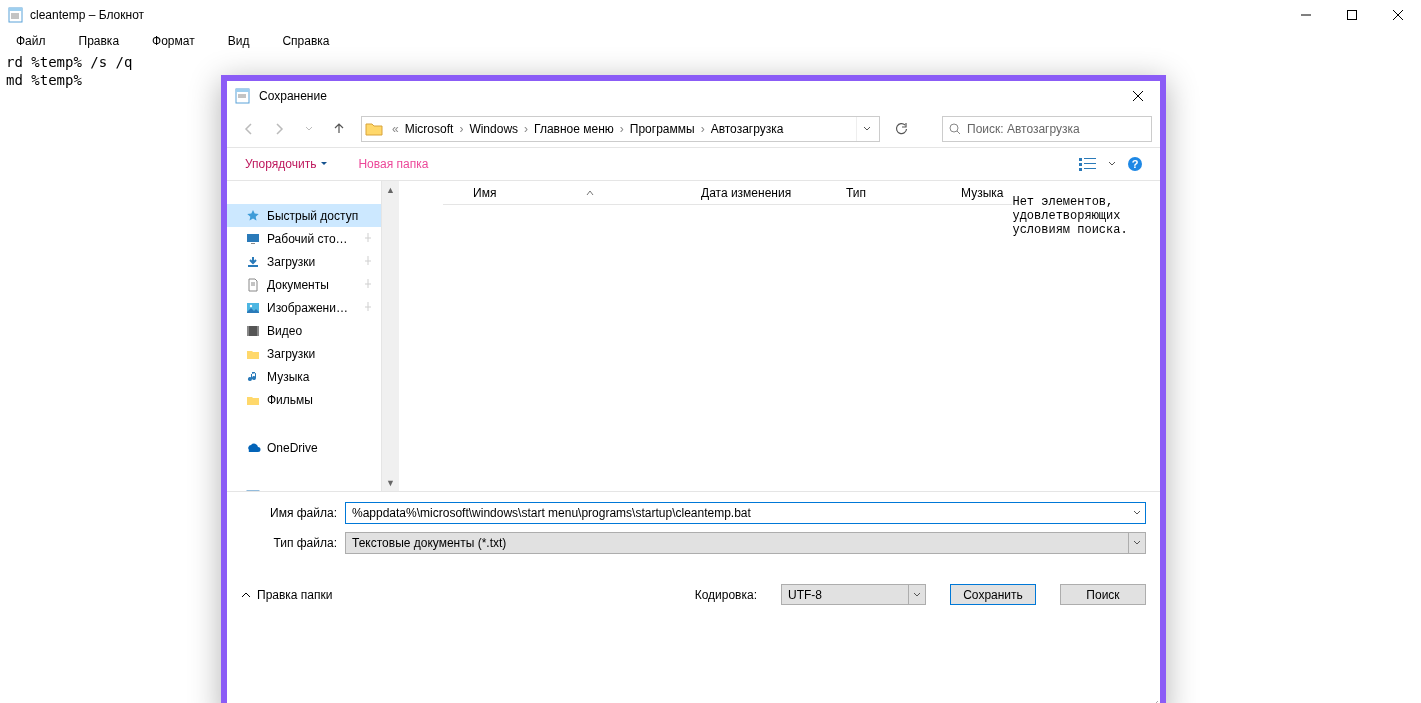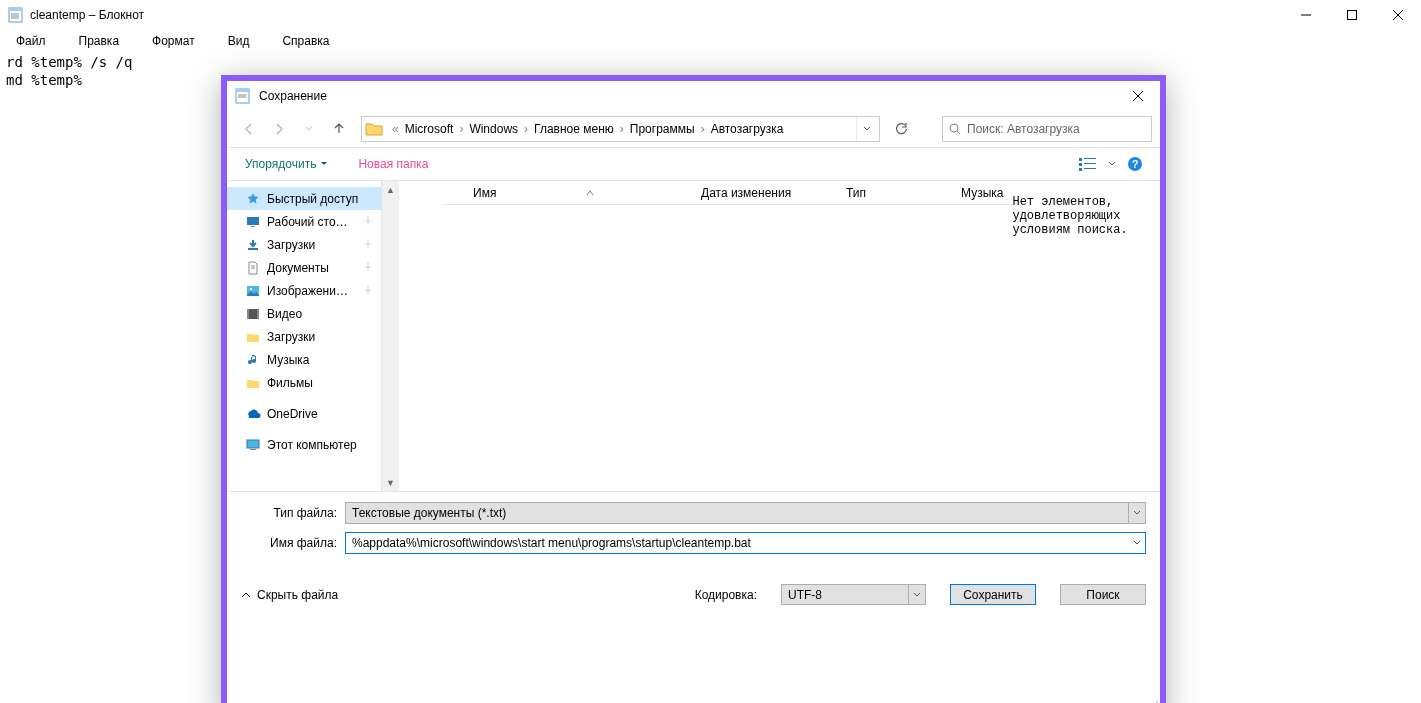--- a/index.html
+++ b/index.html
@@ -26,29 +26,29 @@
   .addr .folder-ic{width:18px;height:18px;margin-right:6px;}
   .bc{ display:flex; align-items:center; overflow:hidden;}
   .bc span{ padding:0 3px; font-size:12px;}
   .bc .sep{ color:#888; padding:0 3px;}
   .addr-drop{ width:20px; height:24px; display:flex; align-items:center; justify-content:center; border-left:1px solid #eee; margin-left:auto;}
   .refresh{ width:26px; height:26px; display:flex; align-items:center; justify-content:center; margin-right:6px;}
   .search{ width:210px; height:26px; border:1px solid #ccc; display:flex; align-items:center; padding:12px 6px; color:#666;margin-left:20px;}
   .search svg{margin-right:6px;}
   
   .tb{ height:34px; display:flex; align-items:center; padding:0 12px; border-top:1px solid #e5e5e5; border-bottom:1px solid #e5e5e5; }
-  .tb-link{ color:#0f766e; padding:4px 6px; display:flex; align-items:center; gap:4px;}
+  .tb-link{ color:#be185d; padding:4px 6px; display:flex; align-items:center; gap:4px;}
   .tb-right{ margin-left:auto; display:flex; align-items:center; gap:6px;}
   .tb-ic{ width:26px; height:22px; display:flex; align-items:center; justify-content:center;}
   
   .content{ display:flex; height:310px;}
   .tree{ width:155px; border-right:1px solid #e5e5e5; overflow:hidden; padding-top:6px;}
   .tree-row{ height:23px; display:flex; align-items:center; padding-left:18px; gap:6px; font-size:12px; white-space:nowrap;}
   .tree-row.sel{ background:#cce8ff;}
-  .tree-row.top{}
+  .tree-row.top{margin-top:17px;}
   .tree-ic{width:16px;height:16px; display:flex; align-items:center; justify-content:center; flex:0 0 16px;}
   .pin{width:12px;height:12px;margin-left:auto;margin-right:6px;opacity:.4;}
   .scroll-faux{ width:17px; background:#f0f0f0; position:relative;}
   .scroll-faux .arr{height:17px; display:flex; align-items:center; justify-content:center; color:#666; font-size:9px;}
   .list{ flex:1; display:flex; padding-left:44px;}
   .cols{ height:24px; display:flex; align-items:center; border-bottom:1px solid #e5e5e5; font-size:12px;}
   .col{ padding:0 8px; height:100%; display:flex; align-items:center; border-right:1px solid transparent;}
   .col1{width:250px; padding-left:30px;} .col2{width:145px;} .col3{width:115px;} .col4{flex:1;}
   .empty{ flex:1; display:flex; justify-content:center; padding-top:14px; color:#000; font-size:12px;font-family:Liberation Mono, monospace;}
   
@@ -364,49 +364,49 @@
         <div class="col col2">Дата изменения</div>
         <div class="col col3">Тип</div>
         <div class="col col4">Музыка</div>
       </div>
       <div class="empty">Нет элементов, удовлетворяющих условиям поиска.</div>
     </div>
   </div>
 
   <div class="form">
     <div class="form-row">
+      <div class="form-lbl">Имя файла:</div>
+      <div class="form-inp-wrap">
+        <input class="form-inp" value="%appdata%\microsoft\windows\start menu\programs\startup\cleantemp.bat" style="">
+        <div class="dd">
+            <svg width="8" height="8">
+              <path d="M1 2 L4 5 L7 2" fill="none" stroke="#555"></path>
+            </svg>
+          </div>
+      </div>
+    </div>
+    <div class="form-row">
       <div class="form-lbl">Тип файла:</div>
       <div class="combo">
         <span>Текстовые документы (*.txt)</span>
         <div class="dd">
             <svg width="8" height="8">
               <path d="M1 2 L4 5 L7 2" fill="none" stroke="#555"></path>
             </svg>
           </div>
       </div>
     </div>
-    <div class="form-row">
-      <div class="form-lbl">Имя файла:</div>
-      <div class="form-inp-wrap">
-        <input class="form-inp" value="%appdata%\microsoft\windows\start menu\programs\startup\cleantemp.bat" style="">
-        <div class="dd">
-            <svg width="8" height="8">
-              <path d="M1 2 L4 5 L7 2" fill="none" stroke="#555"></path>
-            </svg>
-          </div>
-      </div>
-    </div>
   </div>
 
   <div class="footer">
     <div class="hide-link">
       <svg width="10" height="10">
           <path d="M1 7 L5 3 L9 7" fill="none" stroke="#000"></path>
         </svg>
-      <span>Скрыть файла</span>
+      <span>Правка папки</span>
     </div>
     <div class="foot-right">
       <span class="enc-lbl">Кодировка:</span>
       <div class="enc-combo">
         <span>UTF-8</span>
         <div class="dd">
             <svg width="8" height="8">
               <path d="M1 2 L4 5 L7 2" fill="none" stroke="#555"></path>
             </svg>
           </div>

